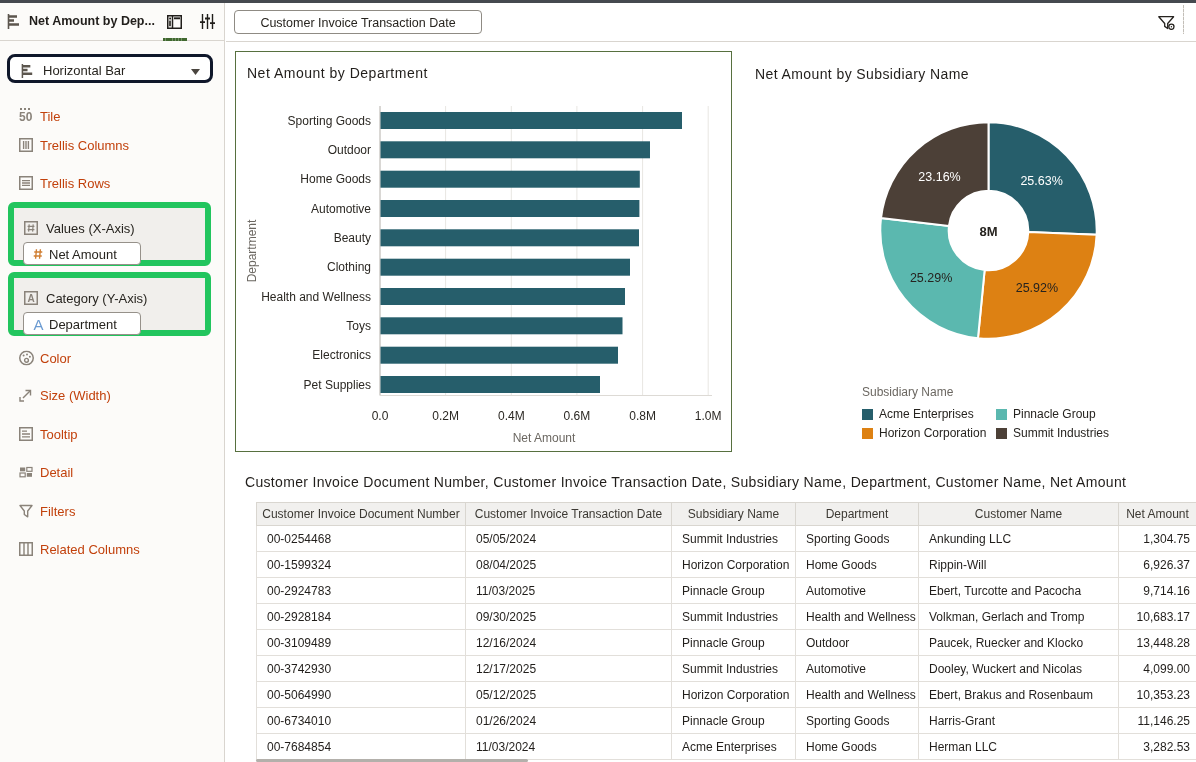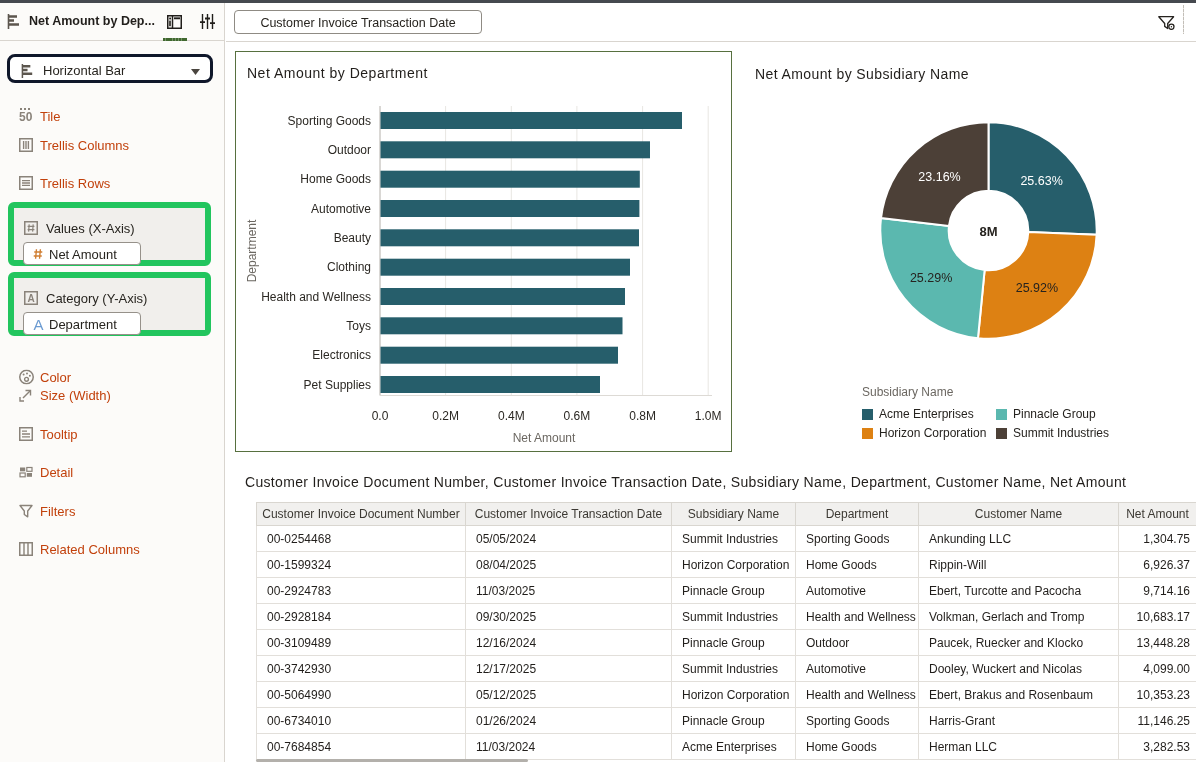--- a/index.html
+++ b/index.html
@@ -118,21 +118,21 @@
     <div class="plbl">Category (Y-Axis)</div>
     <div class="chip" style="top:34px;">
       <text></text>
       <svg style="position:absolute;left:8px;top:4px" width="13" height="14" viewBox="0 0 13 14">
         <text x="6.5" y="13" font-size="15" fill="#6b9bd2" text-anchor="middle" font-family="Liberation Sans">A</text>
       </svg>
       <div class="clbl">Department</div>
     </div>
   </div>
 
-  <div class="mitem" style="top:364px;padding-left:8px;">
+  <div class="mitem" style="top:345px;padding-left:8px;">
     <svg width="15" height="15" viewBox="0 0 15 15">
       <circle cx="7.5" cy="7.5" r="6.75" fill="none" stroke="#8a837a" stroke-width="1.5"></circle>
       <circle cx="7.5" cy="9.8" r="1.9" fill="none" stroke="#8a837a" stroke-width="1.4"></circle>
       <circle cx="4.6" cy="5" r="1" fill="#8a837a"></circle>
       <circle cx="8" cy="3.9" r="1" fill="#8a837a"></circle>
       <circle cx="10.9" cy="6.3" r="1" fill="#8a837a"></circle>
     </svg>
     <div class="lbl">Color</div>
   </div>
   <div class="mitem" style="top:382px;">

